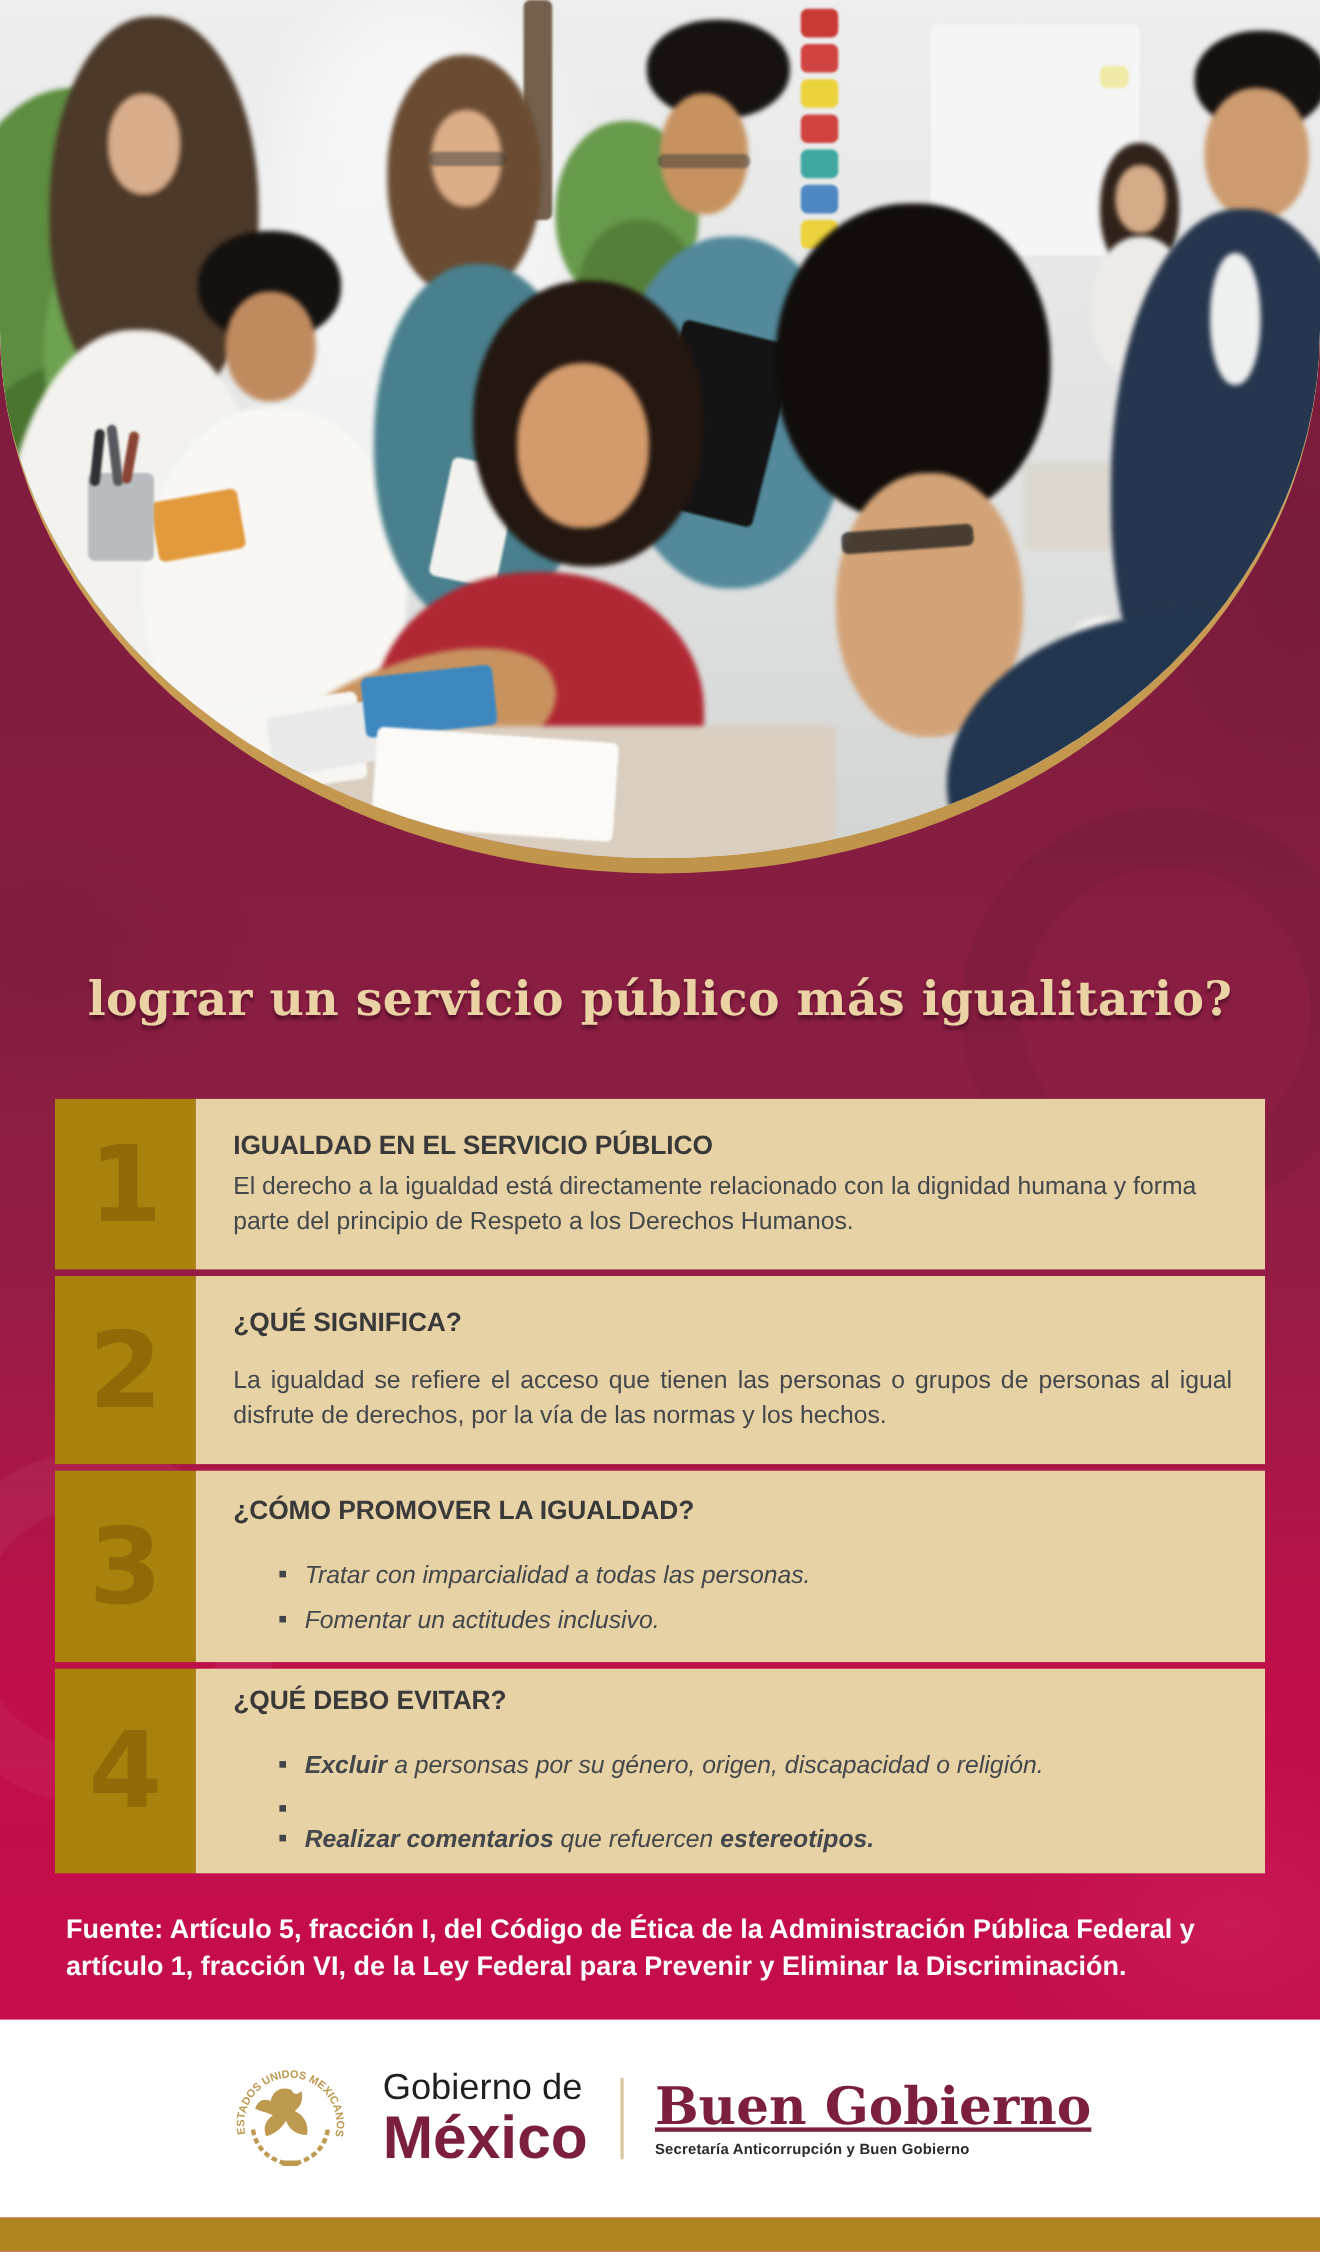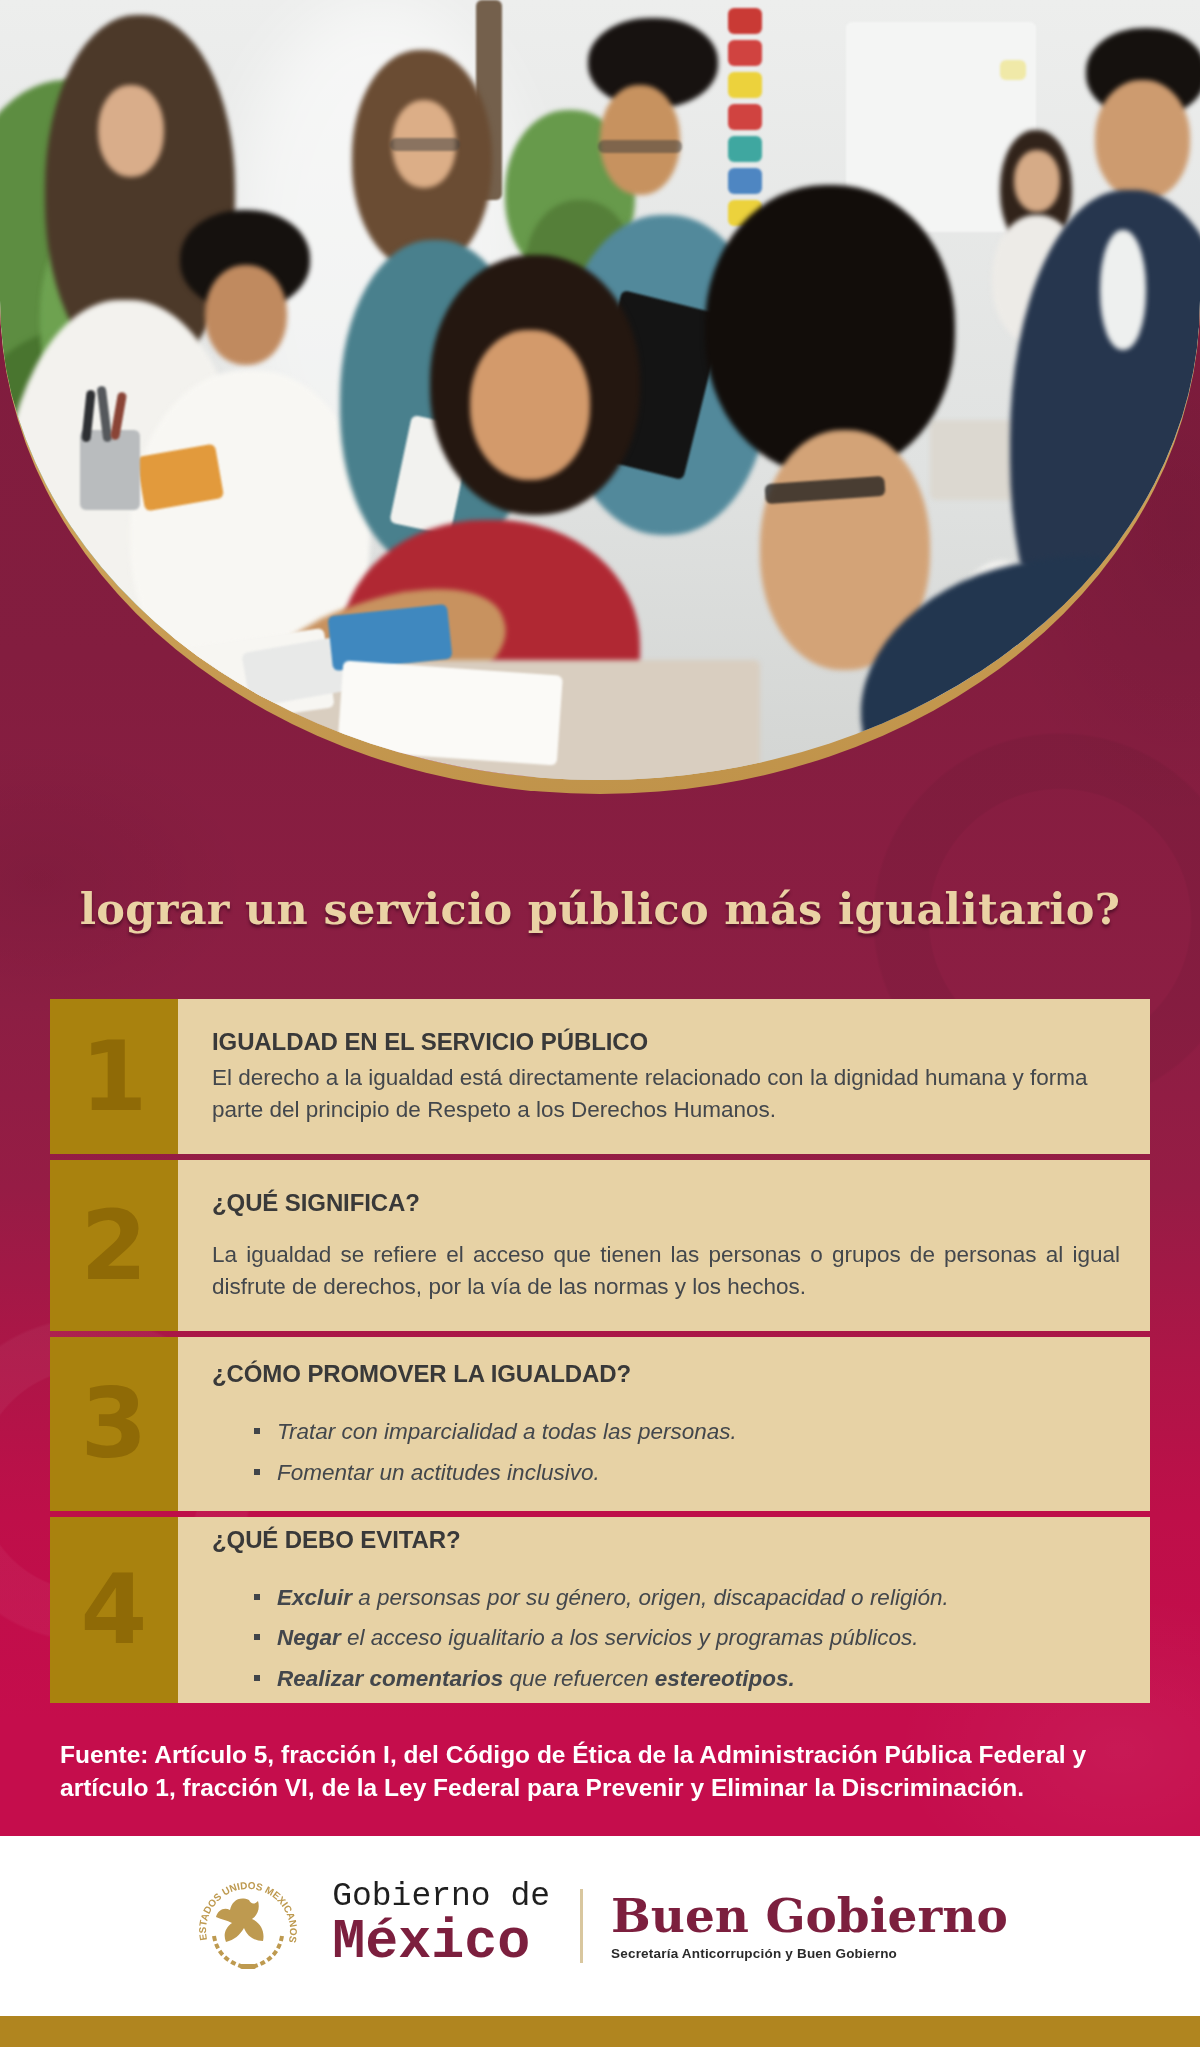--- a/index.html
+++ b/index.html
@@ -82,25 +82,25 @@
   .source{
     position:absolute;top:1739px;left:60px;width:1086px;margin:0;
     font-size:24.5px;font-weight:700;line-height:1.33;color:var(--source-text,#FFFFFF);
   }
 
   
   .footer-white{position:absolute;top:1836px;left:0;width:1200px;height:180px;background:#FFFFFF;}
   .footer-goldbar{position:absolute;top:2016px;left:0;width:1200px;height:31px;background:var(--footer-gold-bar,#B0851F);}
   .lockup{display:flex;align-items:center;justify-content:center;height:100%;}
   .seal{width:112px;height:112px;}
-  .gov-text{margin-left:28px;font-family:Liberation Mono, monospace;}
+  .gov-text{margin-left:28px;font-family:Liberation Sans, sans-serif;}
   .gov-line1{font-size:33px;color:#1F1F1F;line-height:1;}
   .gov-line2{font-size:55px;font-weight:700;color:var(--brand-maroon,#7C1F3E);line-height:1.02;margin-top:2px;}
   .lockup-divider{width:3px;height:74px;background:#D9C79F;margin:0 28px 0 30px;}
-  .brand-name{font-family:"DejaVu Serif","Liberation Serif",serif;font-size:47px;font-weight:700;color:var(--brand-maroon,#7C1F3E);line-height:1;}
+  .brand-name{font-family:"DejaVu Serif","Liberation Serif",serif;font-size:47px;font-weight:700;color:var(--brand-maroon,#7C1F3E);line-height:1;text-decoration:underline;}
   .brand-sub{font-size:13.5px;font-weight:700;color:#2A2A2A;margin-top:7px;letter-spacing:.2px;}
 </style>
 </head>
 <body>
 
 <div class="poster">
   <div class="bg-pattern"></div>
 
   <div class="hero-ring">
     <div class="hero-photo">
@@ -233,21 +233,20 @@
       <div class="card-main">
         <h2 class="card-heading">¿QUÉ DEBO EVITAR?</h2>
         <div>
             <ul class="bullets">
               <li>
                 <span class="dot"></span>
                 <span class="bullet-text"><b>Excluir</b><span> a personsas por su género, origen, discapacidad o religión.</span></span>
               </li>
               <li>
                 <span class="dot"></span>
-                <span class="bullet-text"><b>Negar</b><span> el acceso igualitario a los servicios y programas públicos.</span></span>
               </li>
               <li>
                 <span class="dot"></span>
                 <span class="bullet-text"><b>Realizar comentarios</b><span> que refuercen </span><b>estereotipos.</b></span>
               </li>
             </ul>
           </div>
       </div>
     </section>
   </main>

